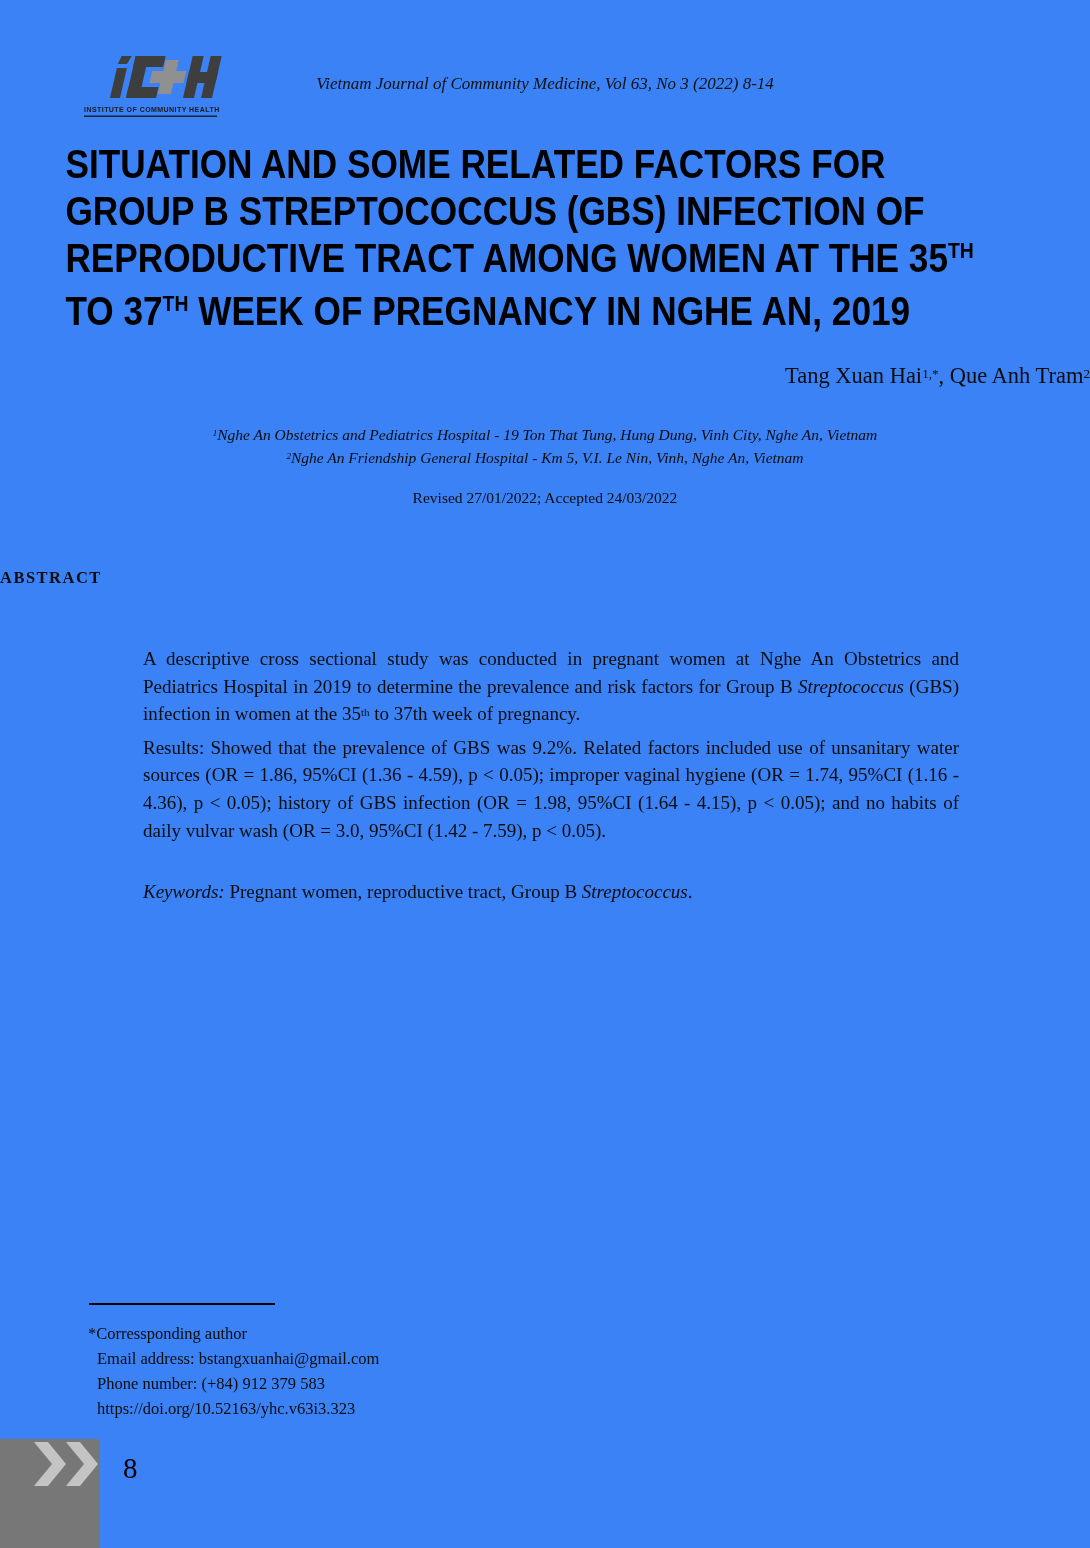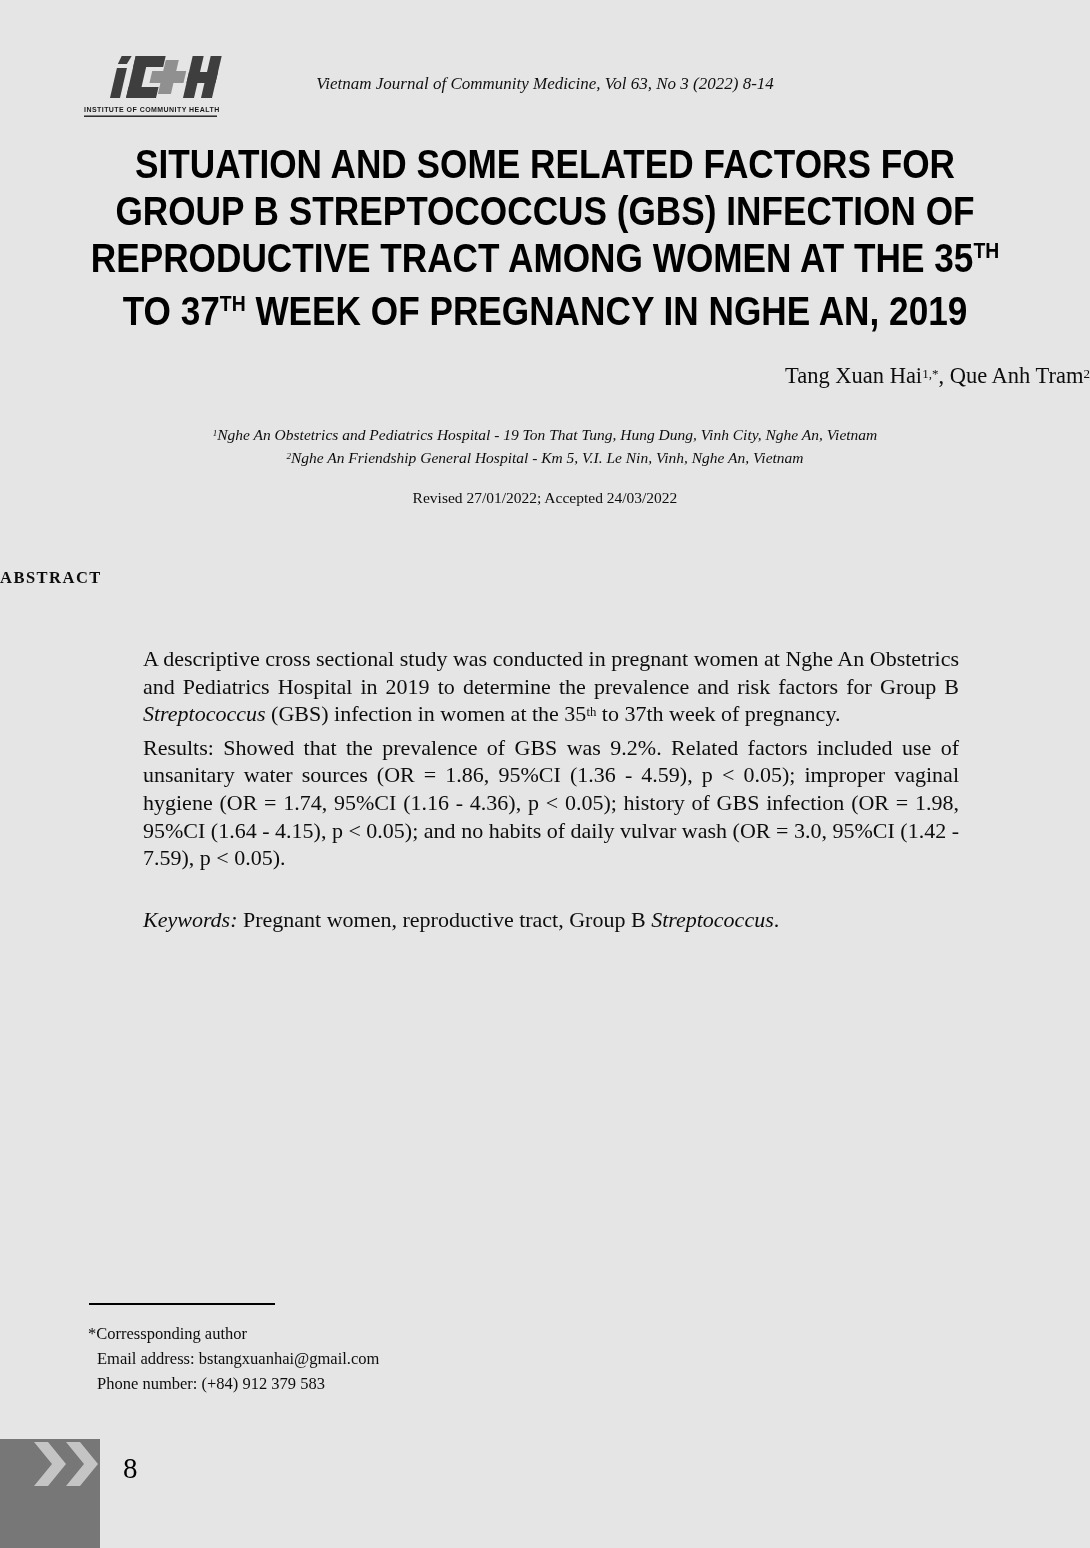--- a/index.html
+++ b/index.html
@@ -1,37 +1,37 @@
 <!DOCTYPE html>
 <html><head>
 <meta charset="utf-8">
 <style>
   * { margin: 0; padding: 0; box-sizing: border-box; }
   html, body { background: #ffffff; }
   .page {
     position: relative;
     width: 1090px;
     height: 1548px;
-    background: #e5e5e5;
+    background: #3b82f6;
     font-family: "Liberation Serif", serif;
     color: #0d0d0d;
     overflow: hidden;
   }
 
   
   .logo-wrap { position: absolute; left: 84px; top: 46px; width: 140px; height: 74px; }
   .journal-line {
     position: absolute; left: 0; right: 0; top: 74px;
     text-align: center; font-style: italic; font-size: 17px; color: #111;
   }
 
   
   .title {
     position: absolute; left: 0; right: 0; top: 141px;
-    text-align: center;
+    text-align: left;
     font-family: "Liberation Sans", sans-serif;
     font-weight: 800;
     font-size: 40px;
     line-height: 47px;
     color: #000;
   }
   .title-line { white-space: nowrap; transform: scaleX(0.88); transform-origin: 50% 50%; }
   .title .sup-big { font-size: 22px; position: relative; top: -14px; }
 
   
@@ -49,21 +49,21 @@
     text-align: center; font-size: 15.5px; line-height: 23px;
   }
 
   
   .abstract-heading {
     position: absolute; left: 0; right: 0; top: 568px;
     text-align: left; font-weight: bold; font-size: 16.5px; letter-spacing: 1.5px;
   }
   .abstract-body {
     position: absolute; left: 143px; top: 645px; width: 816px;
-    font-size: 22px; line-height: 27.6px; text-align: justify;
+    font-size: 19px; line-height: 27.6px; text-align: justify;
   }
   .abstract-body p { margin: 0 0 6px 0; }
   .abstract-body .keywords { margin-top: 34px; }
   .italic { font-style: italic; }
 
   
   .footnote-rule { position: absolute; left: 89px; top: 1303px; width: 186px; height: 2px; background: #000; }
   .footnote { position: absolute; left: 88px; top: 1321px; font-size: 16.5px; line-height: 25px; }
   .footnote .indent { padding-left: 9px; }
 
@@ -132,20 +132,21 @@
     <p><span>A descriptive cross sectional study was conducted in pregnant women at Nghe An Obstetrics and Pediatrics Hospital in 2019 to determine the prevalence and risk factors for Group B </span><span class="italic">Streptococcus</span><span> (GBS) infection in women at the 35</span><span class="sup">th</span><span> to 37th week of pregnancy.</span></p>
     <p>Results: Showed that the prevalence of GBS was 9.2%. Related factors included use of unsanitary water sources (OR = 1.86, 95%CI (1.36 - 4.59), p &lt; 0.05); improper vaginal hygiene (OR = 1.74, 95%CI (1.16 - 4.36), p &lt; 0.05); history of GBS infection (OR = 1.98, 95%CI (1.64 - 4.15), p &lt; 0.05); and no habits of daily vulvar wash (OR = 3.0, 95%CI (1.42 - 7.59), p &lt; 0.05).</p>
     <p class="keywords"><span class="italic">Keywords:</span><span> Pregnant women, reproductive tract, Group B </span><span class="italic">Streptococcus</span><span>.</span></p>
   </div>
 
   <div class="footnote-rule"></div>
   <div class="footnote">
     <div>*Corressponding author</div>
     <div class="indent">Email address: bstangxuanhai@gmail.com</div>
     <div class="indent">Phone number: (+84) 912 379 583</div>
+    <div class="indent">https://doi.org/10.52163/yhc.v63i3.323</div>
   </div>
 
   <div class="footer-block">
     <svg class="footer-chevrons" width="66" height="44" viewBox="0 0 66 44" aria-hidden="true">
       <polygon points="0,0 14,0 32,22 14,44 0,44 18,22" fill="#c4c4c4"></polygon>
       <polygon points="32,0 46,0 64,22 46,44 32,44 50,22" fill="#c4c4c4"></polygon>
     </svg>
   </div>
   <div class="page-num">8</div>
 

